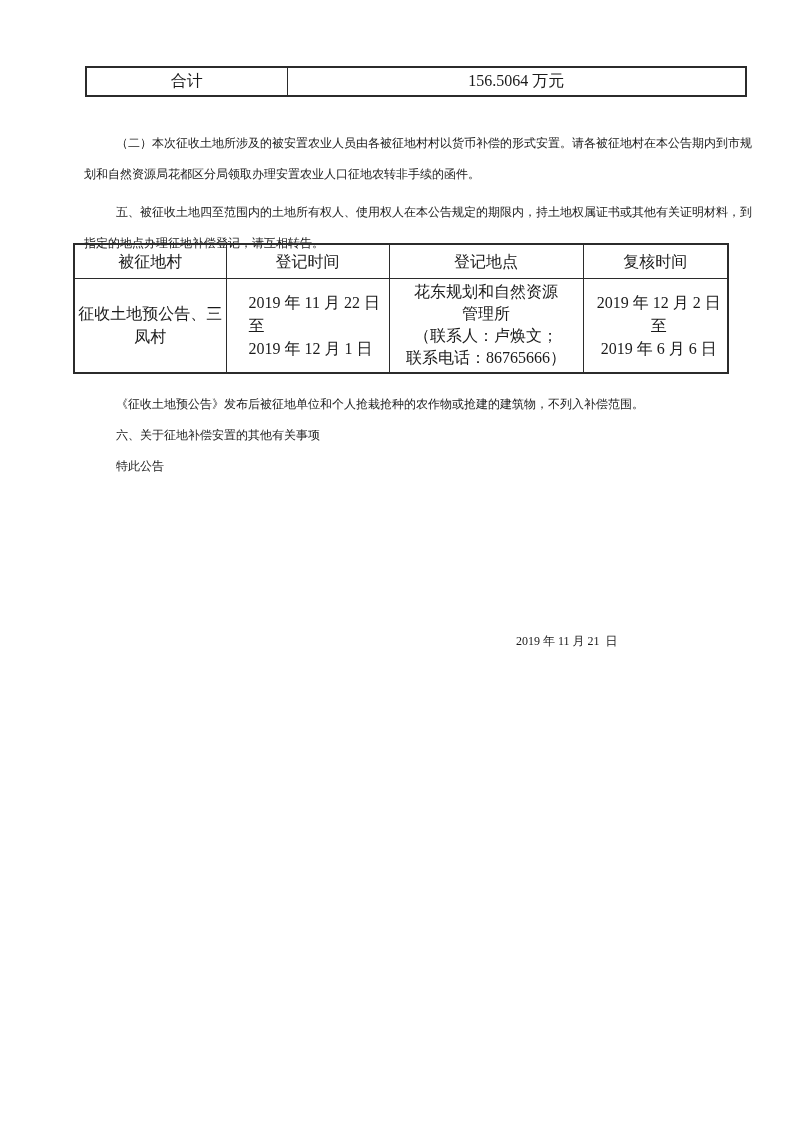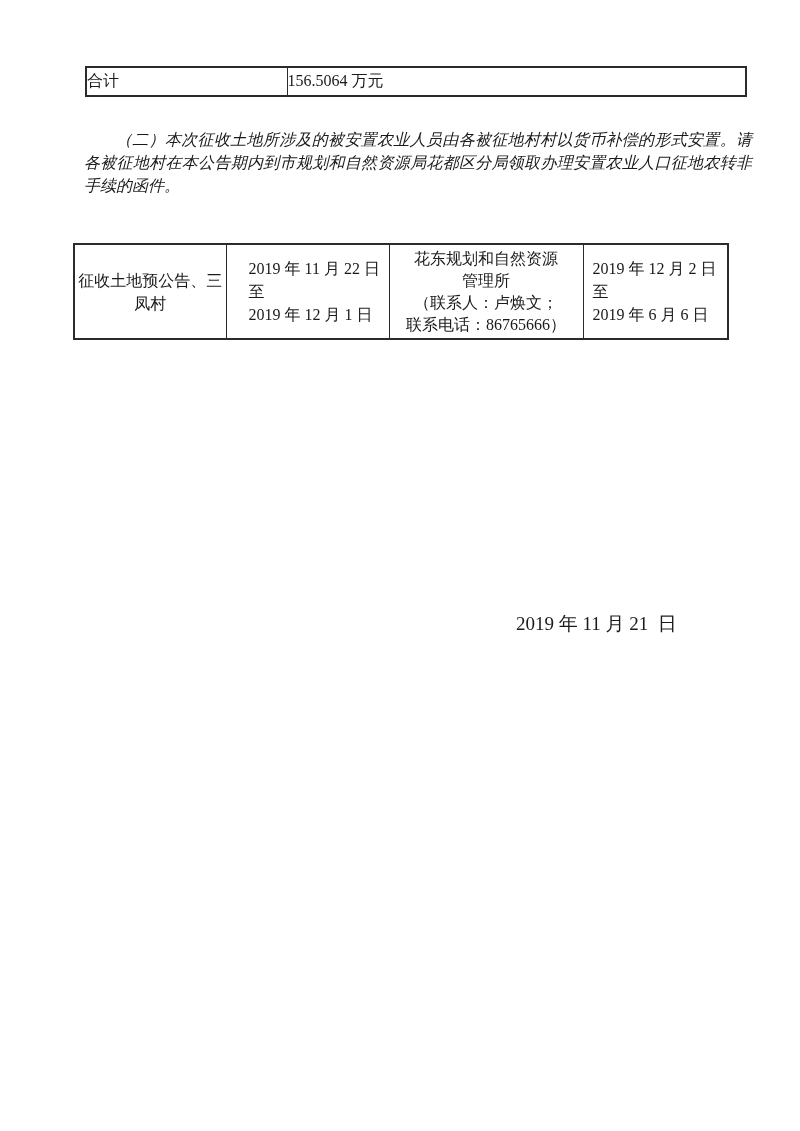--- a/index.html
+++ b/index.html
@@ -19,32 +19,32 @@
     position: absolute;
     left: 85px; top: 66px;
     width: 662px;
     border-collapse: collapse;
     table-layout: fixed;
     border: 2px solid #2b2b2b;
   }
   .summary-table td {
     border: 1px solid #2b2b2b;
     height: 29px;
+    text-align: center;
     vertical-align: middle;
     font-size: 16px;
   }
   
   .textblock {
     position: absolute;
     left: 84px;
     width: 668px;
-    font-size: 16px;
-    line-height: 23px;
+    font-size: 12px;
+    line-height: 31px;
     text-align: justify;
-    font-style: italic;
   }
   .textblock p { text-indent: 32px; }
   .block-a { top: 128px; }
   .block-b { top: 197px; }
   .block-c { top: 389px; }
   
   .reg-table {
     position: absolute;
     left: 73px; top: 243px;
     width: 654px;
@@ -56,27 +56,27 @@
     border: 1px solid #2b2b2b;
     vertical-align: middle;
     font-size: 16px;
     line-height: 23px;
     text-align: center;
     padding: 1px 2px;
   }
   .reg-table tr.hdr td { height: 34px; }
   .reg-table tr.body td { height: 95px; }
   .reg-table td.left { text-align: left; padding-left: 22px; }
-  .reg-table tr.body td.review { padding-left: 9px; }
+  .reg-table tr.body td.review { padding-left: 9px; text-align: center; }
   .loc-lines { line-height: 22px; }
   
   .sign-date {
     position: absolute;
-    left: 516px; top: 611px;
-    font-size: 19px;
+    left: 516px; top: 633px;
+    font-size: 12px;
     white-space: pre;
   }
 </style>
 </head>
 <body>
 
 <div class="page">
 
   <table class="summary-table">
     <colgroup>
@@ -88,29 +88,38 @@
       <td>合计</td>
       <td>156.5064 万元</td>
     </tr>
   </tbody>
     </table>
 
   <div class="textblock block-a">
     <p>（二）本次征收土地所涉及的被安置农业人员由各被征地村村以货币补偿的形式安置。请各被征地村在本公告期内到市规划和自然资源局花都区分局领取办理安置农业人口征地农转非手续的函件。</p>
   </div>
 
+  <div class="textblock block-b">
+    <p>五、被征收土地四至范围内的土地所有权人、使用权人在本公告规定的期限内，持土地权属证书或其他有关证明材料，到指定的地点办理征地补偿登记，请互相转告。</p>
+  </div>
 
   <table class="reg-table">
     <colgroup>
       <col style="width:152px">
         <col style="width:163px">
         <col style="width:194px">
         <col style="width:145px">
     </colgroup>
     <tbody>
+        <tr class="hdr">
+      <td>被征地村</td>
+      <td>登记时间</td>
+      <td>登记地点</td>
+      <td>复核时间</td>
+    </tr>
     <tr class="body">
       <td>征收土地预公告、三凤村</td>
       <td class="left">
         <div>2019 年 11 月 22 日至</div>
         <div>2019 年 12 月 1 日</div>
       </td>
       <td>
         <div class="loc-lines">花东规划和自然资源</div>
         <div class="loc-lines">管理所</div>
         <div class="loc-lines">（联系人：卢焕文；</div>
@@ -118,17 +127,20 @@
       </td>
       <td class="left review">
         <div>2019 年 12 月 2 日至</div>
         <div>2019 年 6 月 6 日</div>
       </td>
     </tr>
   </tbody>
     </table>
 
   <div class="textblock block-c">
+    <p>《征收土地预公告》发布后被征地单位和个人抢栽抢种的农作物或抢建的建筑物，不列入补偿范围。</p>
+    <p>六、关于征地补偿安置的其他有关事项</p>
+    <p>特此公告</p>
   </div>
 
   <div class="sign-date">2019 年 11 月 21  日</div>
 
 </div>
 
 </body></html>

